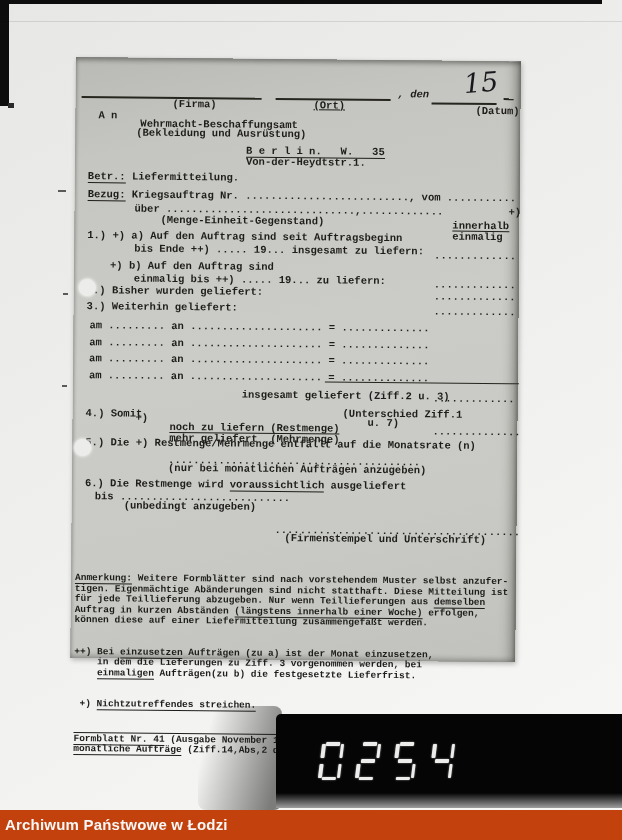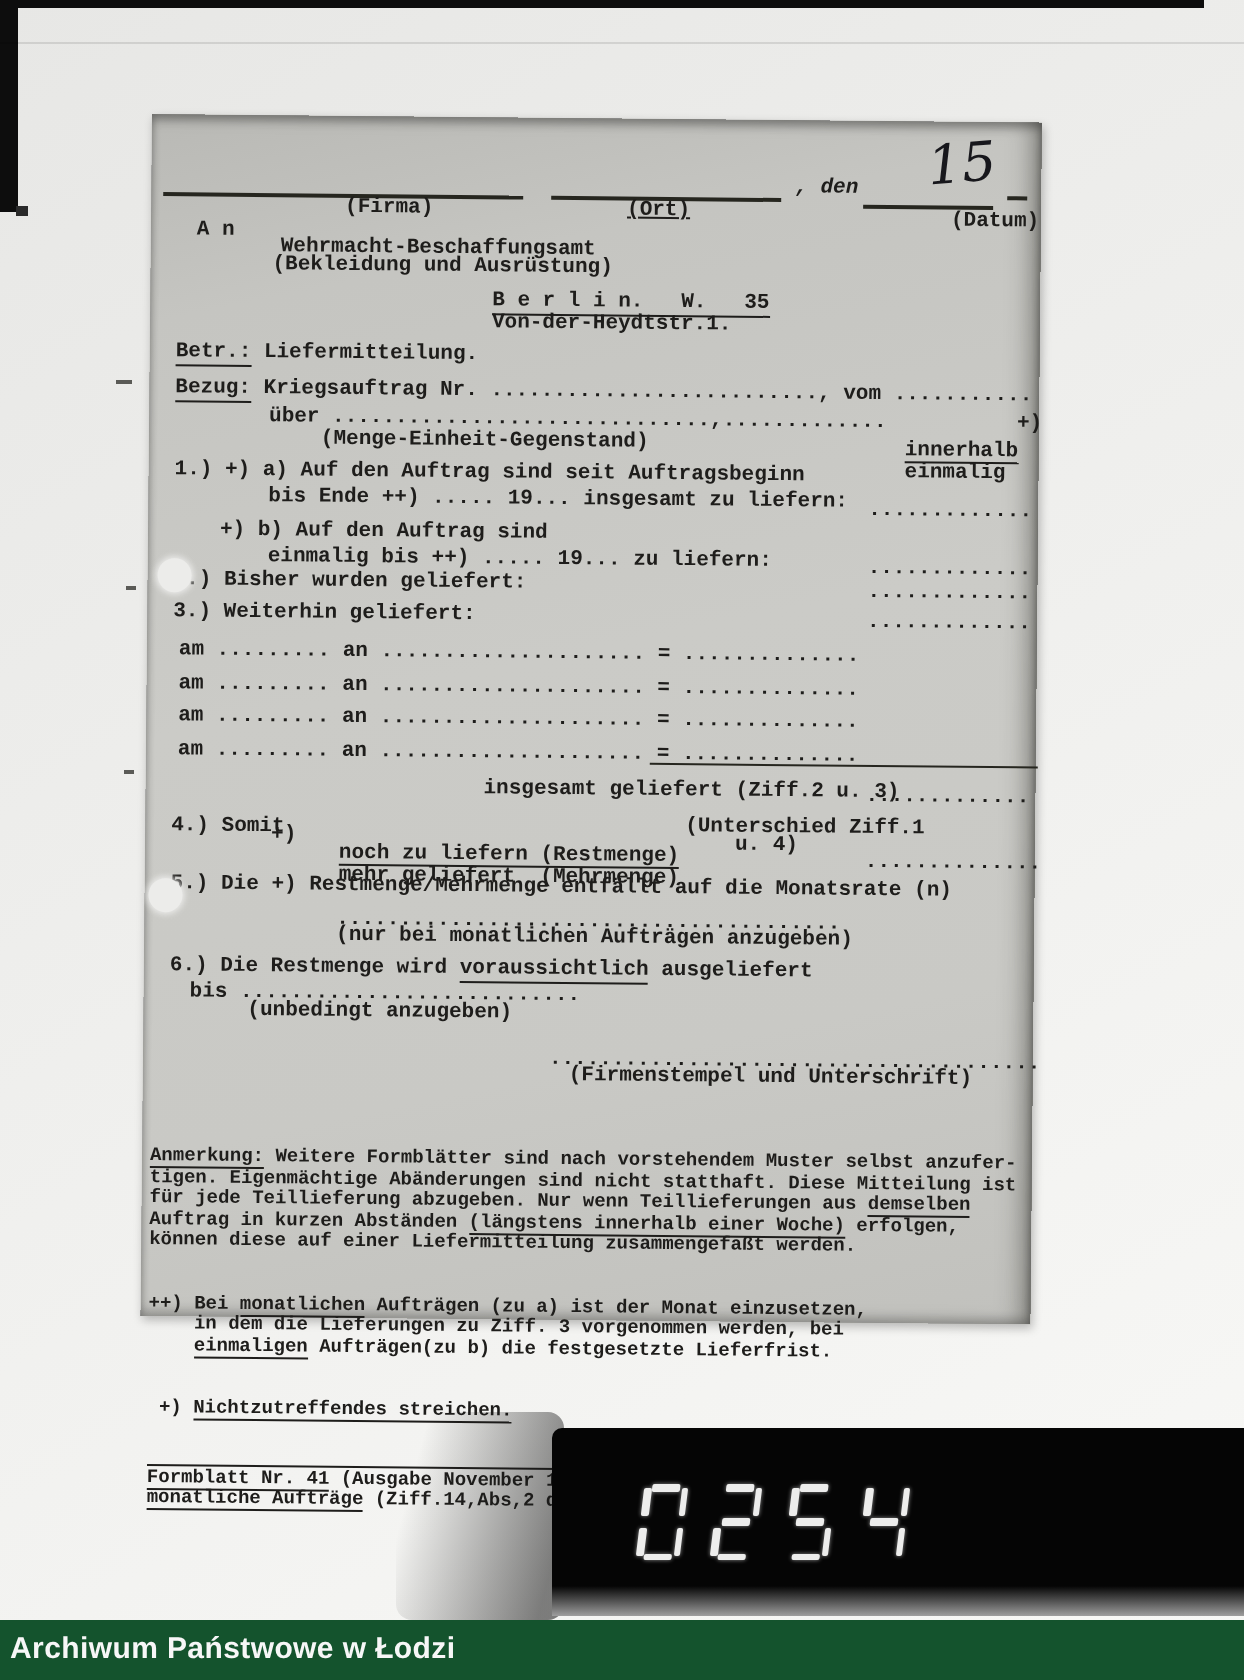--- a/index.html
+++ b/index.html
@@ -59,21 +59,21 @@
   .sg.on{opacity:1;box-shadow:0 0 2px rgba(255,255,255,.55);}
   .sg-a{left:4px;top:0;width:14px;height:3.5px;}
   .sg-g{left:4px;top:17px;width:14px;height:3.5px;}
   .sg-d{left:4px;bottom:0;width:14px;height:3.5px;}
   .sg-b{right:0;top:2px;width:3.5px;height:14px;}
   .sg-c{right:0;bottom:2px;width:3.5px;height:14px;}
   .sg-f{left:0;top:2px;width:3.5px;height:14px;}
   .sg-e{left:0;bottom:2px;width:3.5px;height:14px;}
 
   
-  .archive-bar{position:absolute;left:0;top:810px;width:622px;height:30px;background:#14532d;}
+  .archive-bar{position:absolute;left:0;top:810px;width:622px;height:30px;background:#c2410c;}
   .archive-bar span{display:block;margin-left:5px;line-height:30px;font-size:15px;
       font-weight:bold;color:#f7f7f7;letter-spacing:.2px;}
 </style>
 </head>
 <body>
 
 <div class="top-line"></div>
 <div class="left-strip"></div>
 <div class="faint-hline"></div>
 <div class="corner-nub"></div>
@@ -127,41 +127,41 @@
   <div class="rule" style="left:252px;top:322px;width:194px;height:1.2px;"></div>
   <div class="t" style="left:169px;top:331px;">insgesamt geliefert (Ziff.2 u. 3)</div>
   <div class="t" style="left:360px;top:333px;">.............</div>
 
   <div class="t" style="left:13px;top:351px;">4.) Somit</div>
   <div class="t" style="left:63px;top:355px;">+)</div>
   <div class="t frac" style="left:97px;top:344px;">
     <span class="top">noch zu liefern (Restmenge)</span><span class="bot">mehr geliefert  (Mehrmenge)</span>
   </div>
   <div class="t" style="left:270px;top:349px;">(Unterschied Ziff.1</div>
-  <div class="t" style="left:295px;top:358px;">u. 4)</div>
+  <div class="t" style="left:295px;top:358px;">u. 7)</div>
   <div class="t" style="left:360px;top:366px;">..............</div>
 
   <div class="t" style="left:13px;top:380px;">5.) Die +) Restmenge/Mehrmenge entfällt auf die Monatsrate (n)</div>
   <div class="t" style="left:96px;top:397px;">........................................</div>
   <div class="t" style="left:96px;top:405px;">(nur bei monatlichen Aufträgen anzugeben)</div>
 
   <div class="t" style="left:13px;top:421px;"><span>6.) Die Restmenge wird </span><span class="ul">voraussichtlich</span><span> ausgeliefert</span></div>
   <div class="t" style="left:23px;top:434px;">bis ...........................</div>
   <div class="t" style="left:52px;top:443px;">(unbedingt anzugeben)</div>
 
   <div class="t" style="left:203px;top:466px;">.......................................</div>
   <div class="t" style="left:213px;top:474px;">(Firmenstempel und Unterschrift)</div>
 
   <div class="notes">
     <p><span class="ul">Anmerkung:</span><span> Weitere Formblätter sind nach vorstehendem Muster selbst anzufer-
 tigen. Eigenmächtige Abänderungen sind nicht statthaft. Diese Mitteilung ist
 für jede Teillieferung abzugeben. Nur wenn Teillieferungen aus </span><span class="ul">demselben</span><span>
 Auftrag in kurzen Abständen </span><span class="ul">(längstens innerhalb einer Woche)</span><span> erfolgen,
 können diese auf einer Liefermitteilung zusammengefaßt werden.</span></p>
-    <p><span>++) Bei </span><span class="ul">monatlichen</span><span> Aufträgen (zu a) ist der Monat einzusetzen,
+    <p><span>++) Bei </span><span class="ul">einzusetzen</span><span> Aufträgen (zu a) ist der Monat einzusetzen,
     in dem die Lieferungen zu Ziff. 3 vorgenommen werden, bei
     </span><span class="ul">einmaligen</span><span> Aufträgen(zu b) die festgesetzte Lieferfrist.</span></p>
     <p><span> +) </span><span class="ul">Nichtzutreffendes streichen.</span></p>
     <p class="fb"><span class="ul">Formblatt Nr. 41</span><span> (Ausgabe November 1940) </span><span class="ul">Liefermitteilung für einmalige und</span><span>
 </span><span class="ul">monatliche Aufträge</span><span> (Ziff.14,Abs,2 der Bes.Bedingungen des WBA,Berlin).</span></p>
   </div>
 
   <div class="hole" style="left:5px;top:222px;"></div>
   <div class="hole" style="left:2px;top:382px;"></div>
 </div>

